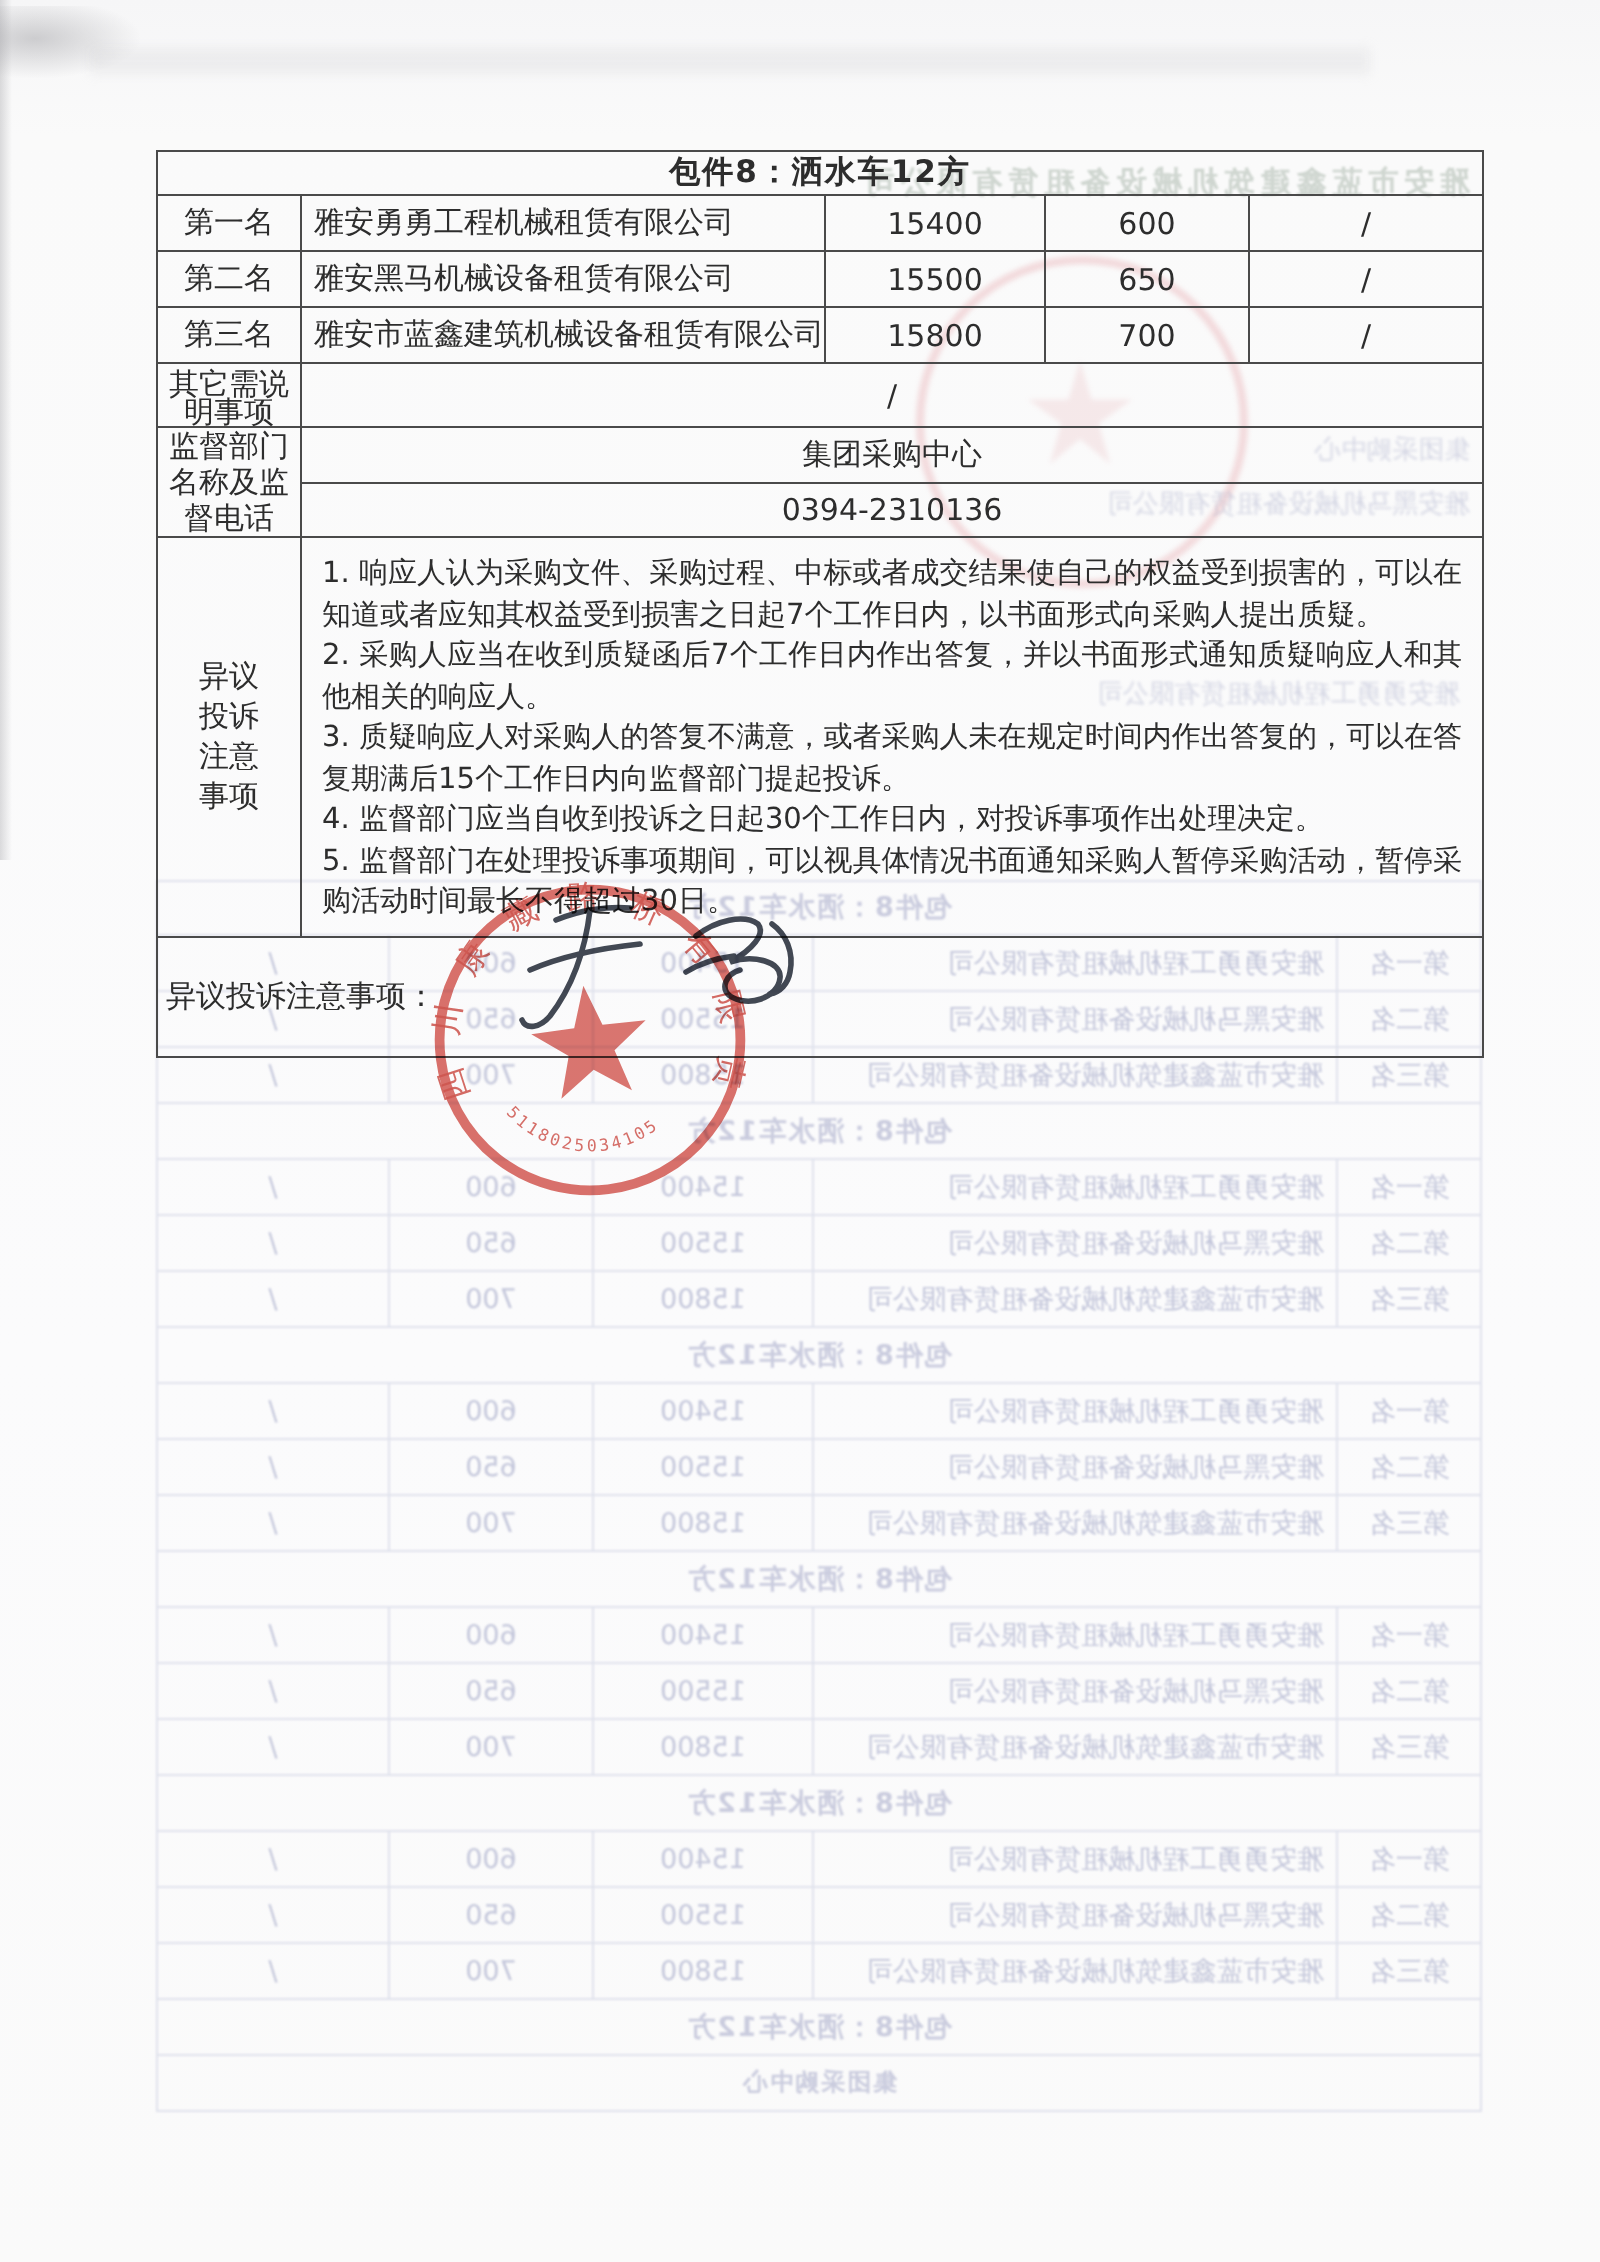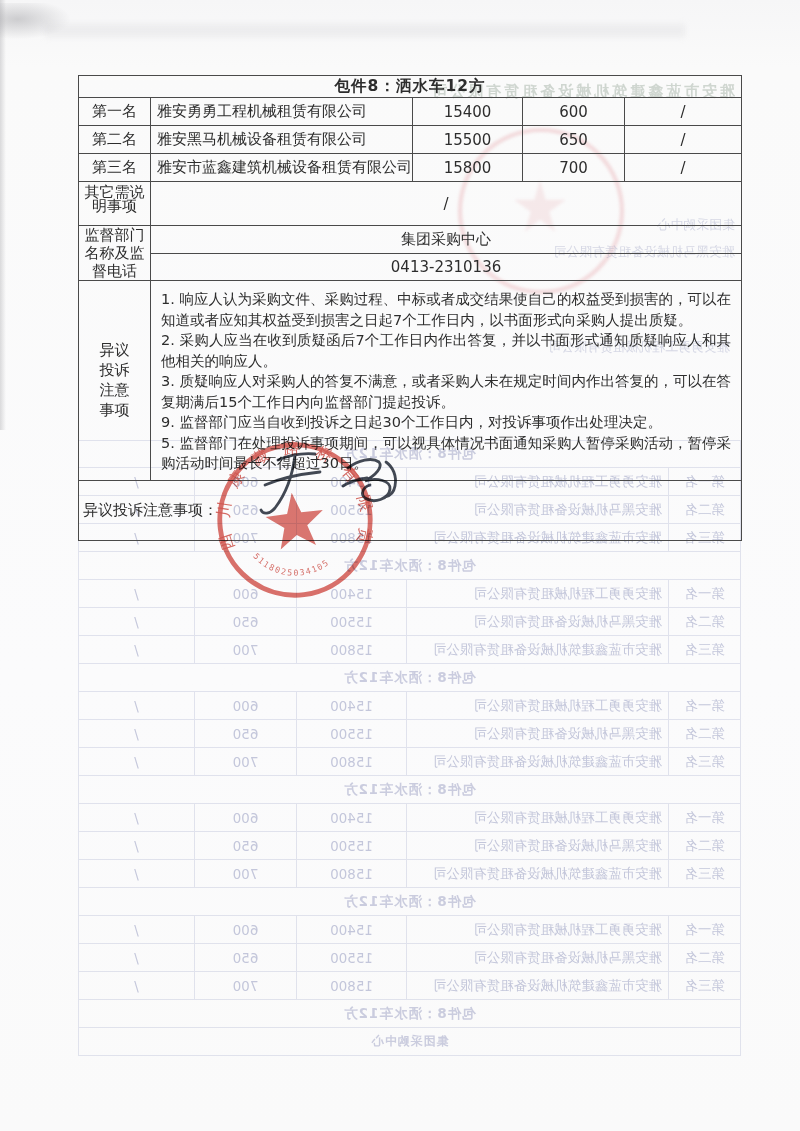--- a/index.html
+++ b/index.html
@@ -46,21 +46,21 @@
   .gc5{flex:1;border-right:none;}
   
   .main-table{position:absolute;left:78px;top:75px;width:663px;z-index:1;
     border-collapse:collapse;table-layout:fixed;background:transparent;}
   .main-table td{border:1.6px solid #4a4a4a;padding:0;box-sizing:border-box;
     font-size:15px;color:#2d2d2d;vertical-align:middle;}
   td.c-head{height:22px;text-align:center;font-weight:bold;font-size:15.5px;letter-spacing:1px;}
   td.c-rank{height:28px;text-align:center;}
   td.c-company{padding-left:6px;white-space:nowrap;overflow:hidden;}
   td.c-num{text-align:center;}
-  td.c-label{height:28px;text-align:center;line-height:14px;overflow:hidden;padding:3px 2px 12px 2px;word-break:break-all;}
+  td.c-label{height:28px;text-align:center;line-height:14px;overflow:hidden;padding:3px 2px 0 2px;word-break:break-all;}
   td.c-label-sup{text-align:center;line-height:18px;padding:0 2px;word-break:break-all;}
   td.c-center{text-align:center;}
   td.c-objection-label{text-align:center;line-height:20px;padding:0 14px;word-break:break-all;}
   td.c-objection{padding:8px 10px 6px 10px;vertical-align:top;}
   .obj-item{font-size:14.5px;line-height:20.5px;text-align:justify;word-break:break-all;}
   td.c-sign{height:60px;padding-left:4px;font-size:15px;}
   
   .stamp{position:absolute;left:212px;top:437px;width:166px;height:166px;z-index:3;
     transform:rotate(-7deg);mix-blend-mode:multiply;opacity:.93;}
   .signature{position:absolute;left:248px;top:444px;width:190px;height:92px;z-index:4;
@@ -246,29 +246,29 @@
       </tr>
       <tr>
         <td class="c-label">其它需说明事项</td>
         <td class="c-center" colspan="4" style="height:28px">/</td>
       </tr>
       <tr>
         <td class="c-label-sup" rowspan="2">监督部门名称及监督电话</td>
         <td class="c-center" colspan="4" style="height:28px">集团采购中心</td>
       </tr>
       <tr>
-        <td class="c-center" colspan="4" style="height:27px">0413-2310136</td>
+        <td class="c-center" colspan="4" style="height:27px">0394-2310136</td>
       </tr>
       <tr>
         <td class="c-objection-label" style="height:184px">异议投诉注意事项</td>
         <td class="c-objection" colspan="4">
           <div class="obj-item">1. 响应人认为采购文件、采购过程、中标或者成交结果使自己的权益受到损害的，可以在知道或者应知其权益受到损害之日起7个工作日内，以书面形式向采购人提出质疑。</div>
           <div class="obj-item">2. 采购人应当在收到质疑函后7个工作日内作出答复，并以书面形式通知质疑响应人和其他相关的响应人。</div>
           <div class="obj-item">3. 质疑响应人对采购人的答复不满意，或者采购人未在规定时间内作出答复的，可以在答复期满后15个工作日内向监督部门提起投诉。</div>
-          <div class="obj-item">9. 监督部门应当自收到投诉之日起30个工作日内，对投诉事项作出处理决定。</div>
+          <div class="obj-item">4. 监督部门应当自收到投诉之日起30个工作日内，对投诉事项作出处理决定。</div>
           <div class="obj-item">5. 监督部门在处理投诉事项期间，可以视具体情况书面通知采购人暂停采购活动，暂停采购活动时间最长不得超过30日。</div>
         </td>
       </tr>
       <tr>
         <td class="c-sign" colspan="5">
           <span>异议投诉注意事项：</span>
         </td>
       </tr>
     </tbody>
   </table>

